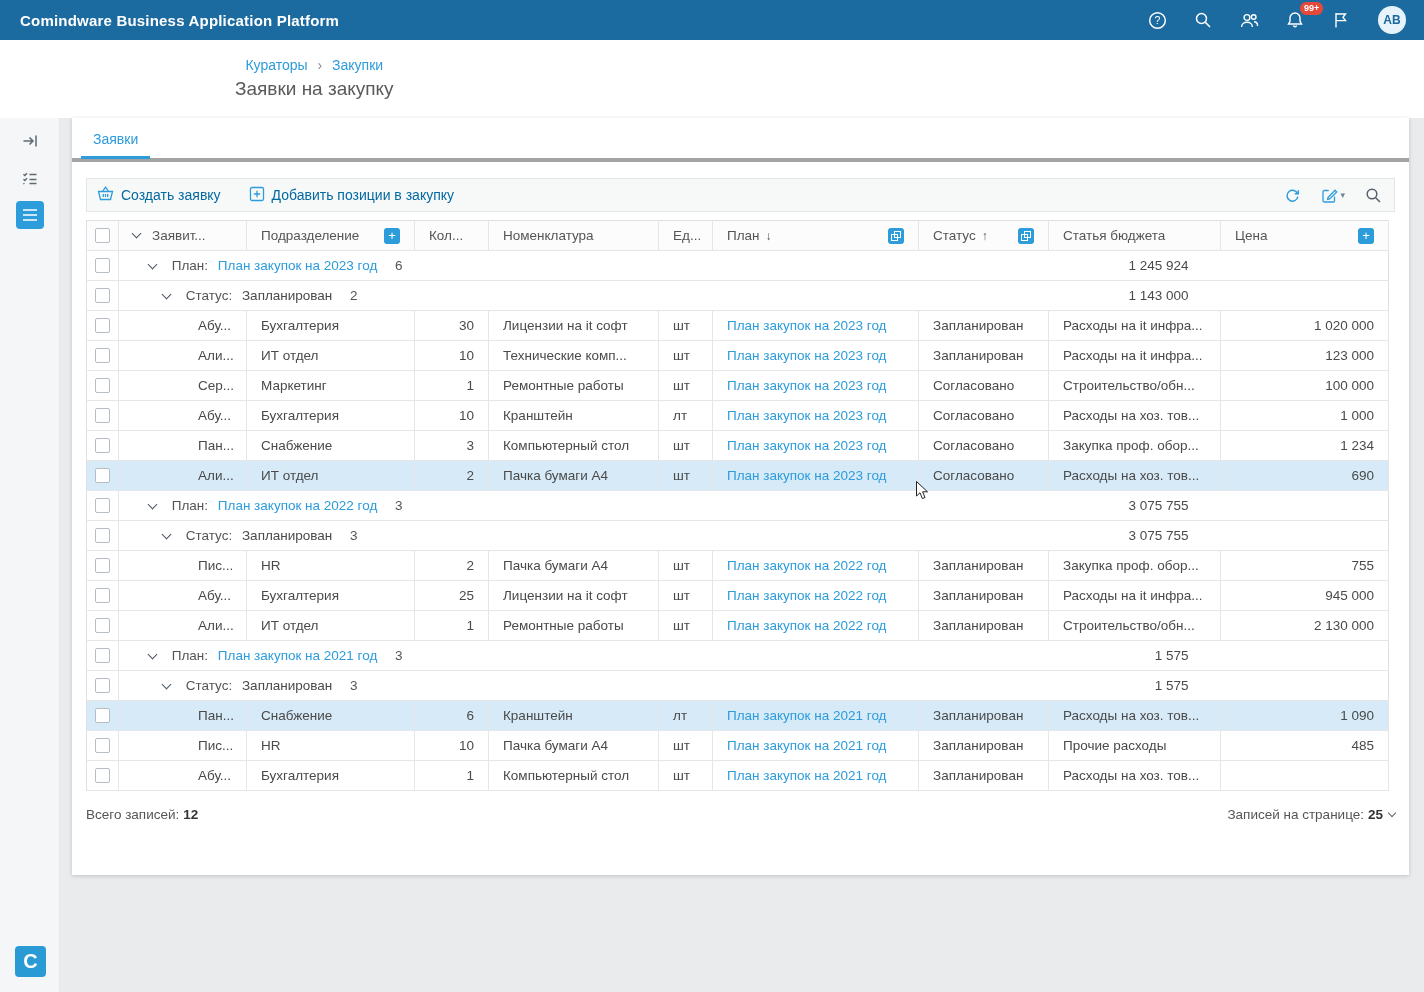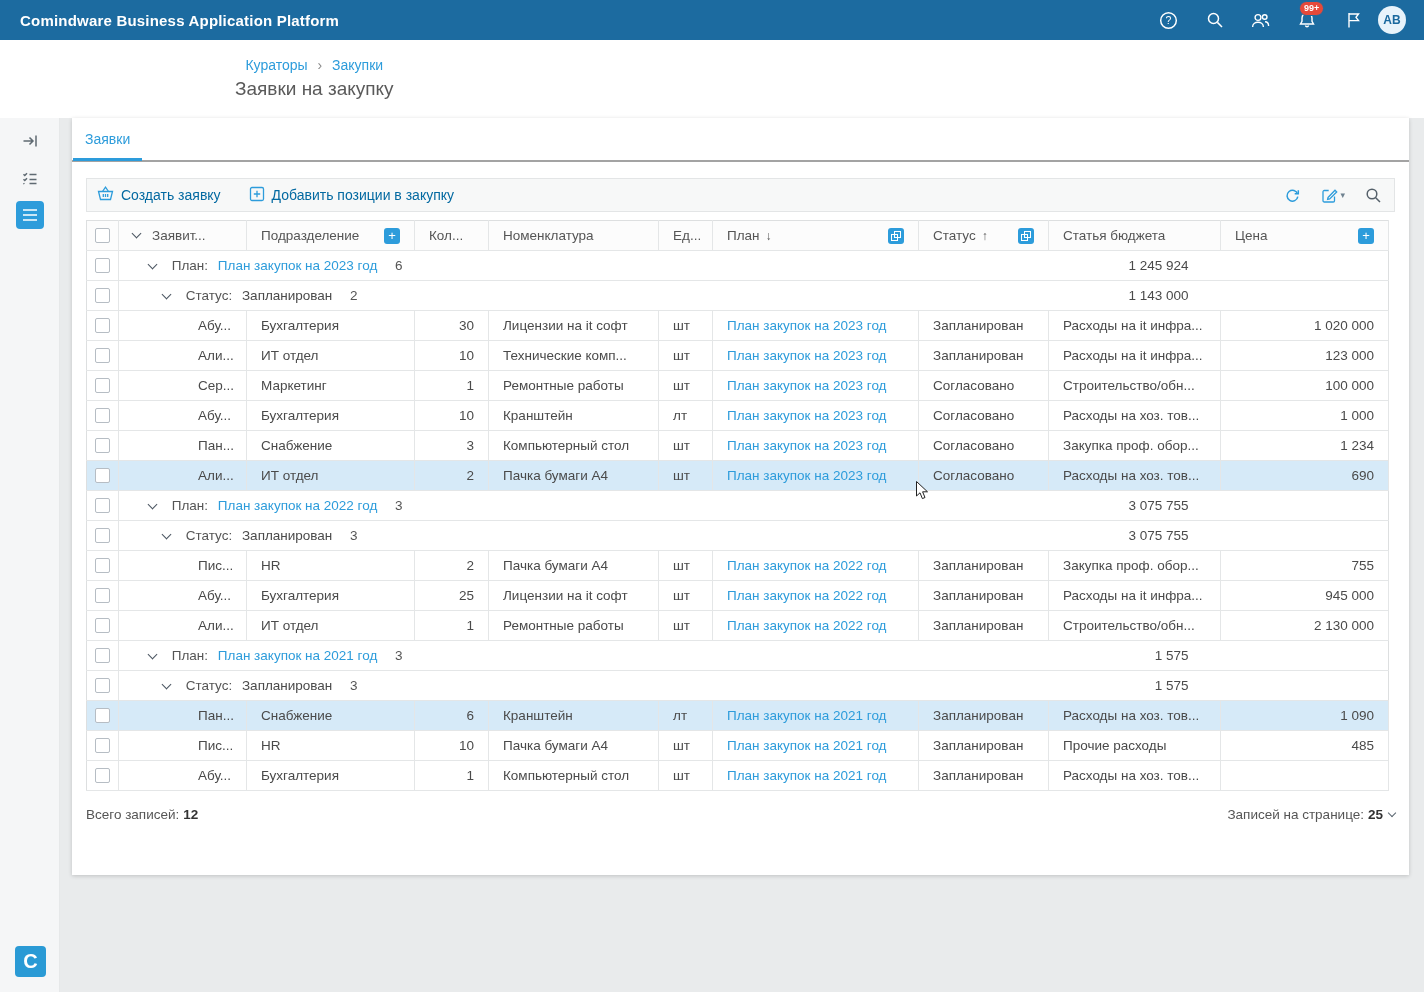--- a/index.html
+++ b/index.html
@@ -13,21 +13,21 @@
   }
   
   .topbar {
     height:40px; background:#1c6ba0; color:#fff;
     display:flex; align-items:center; padding:0 18px 0 20px;
   }
   .topbar-title { font-size:15px; font-weight:600; letter-spacing:.2px; }
   .topbar-icons { margin-left:auto; display:flex; align-items:center; gap:16px; }
   .tb-btn {
     width:30px; height:30px; background:none; border:none; cursor:pointer;
-    display:flex; align-items:center; justify-content:flex-end; position:relative; color:#fff;
+    display:flex; align-items:center; justify-content:flex-start; position:relative; color:#fff;
   }
   .tb-badge {
     position:absolute; top:-4px; left:13px; background:#e5493a; color:#fff;
     font-size:9px; font-weight:bold; line-height:11px; padding:1px 4px;
     border-radius:8px; border:1px solid #1c6ba0;
   }
   .avatar {
     width:28px; height:28px; border-radius:50%; background:#e7f3fb;
     color:#19689e; font-size:12px; font-weight:bold;
     display:flex; align-items:center; justify-content:center; cursor:pointer;
@@ -59,22 +59,22 @@
     position:absolute; left:15px; bottom:15px; width:31px; height:31px;
     background:#2a9ad5; border-radius:4px; color:#fff; font-size:20px; font-weight:bold;
     display:flex; align-items:center; justify-content:center; cursor:pointer;
   }
   
   .card {
     position:absolute; left:72px; top:118px; width:1337px; height:757px;
     background:#fff; box-shadow:0 1px 4px rgba(0,0,0,.18);
   }
   .tabbar {
-    height:44px; border-bottom:2px solid #a3a3a3;
-    display:flex; align-items:stretch; padding-left:1px;
+    height:44px; border-bottom:4px solid #a3a3a3;
+    display:flex; align-items:stretch; padding-left:9px;
   }
   .tab {
     position:relative; padding:13px 12px 0; font-size:14px; color:#2d9cdb; cursor:pointer;
   }
   .tab::after {
     content:""; position:absolute; left:0; right:0; bottom:-1px; height:3px; background:#2d9cdb;
   }
   
   .toolbar {
     margin:16px 14px 0; height:34px; background:#f7f8f8; border:1px solid #e3e5e6;

